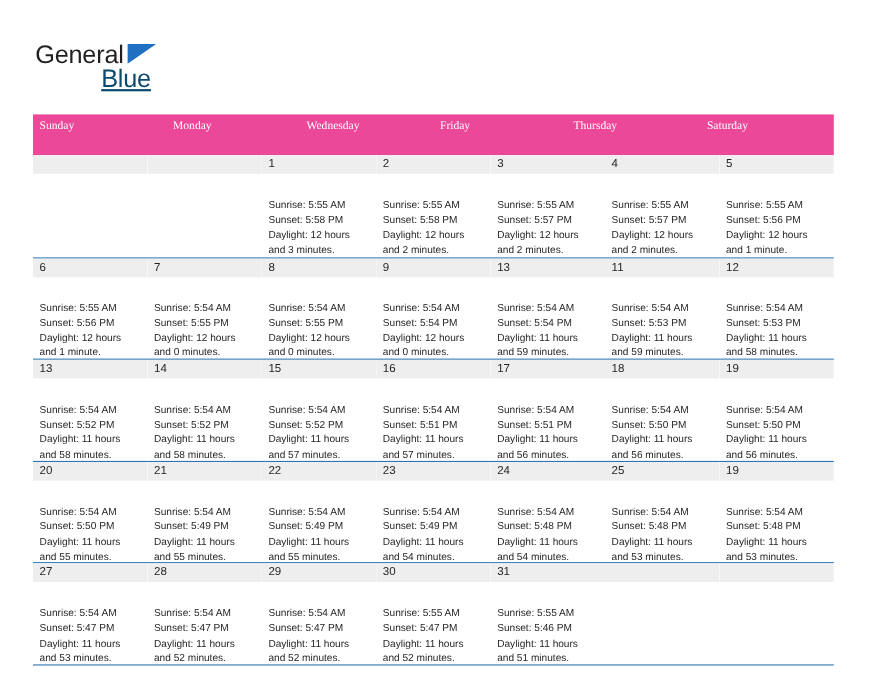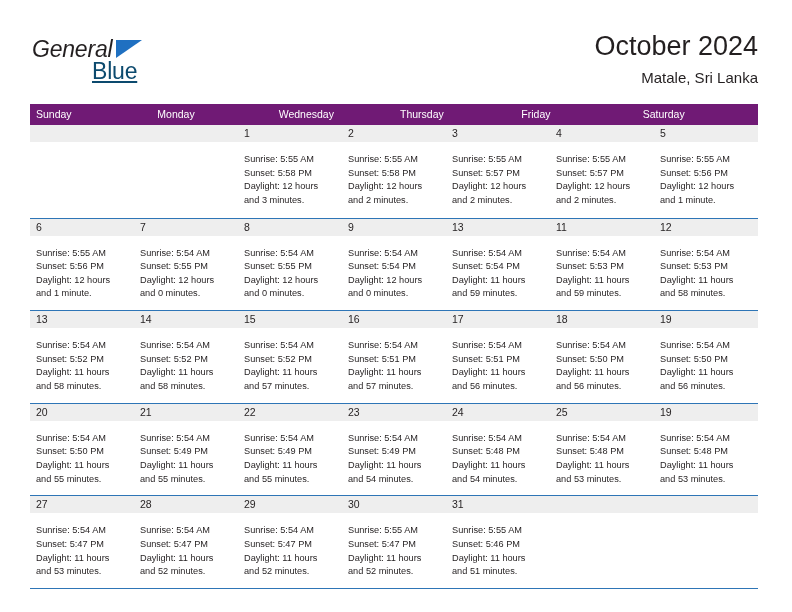--- a/index.html
+++ b/index.html
@@ -32,21 +32,20 @@
     height: 52px;
   }
   .brand-general {
     position: absolute;
     left: 2px;
     top: 0px;
     font-size: 23px;
     letter-spacing: -0.2px;
     color: #231f20;
     font-family: "Liberation Sans", sans-serif;
-    font-style: italic;
   }
   .brand-triangle {
     position: absolute;
     left: 86px;
     top: 4px;
     width: 0;
     height: 0;
     border-left: 26px solid #1f70c1;
     border-bottom: 18px solid transparent;
   }
@@ -83,22 +82,23 @@
 
   
   .calendar {
     position: absolute;
     left: 30px;
     top: 104px;
     width: 728px;
   }
   .weekday-header {
     display: flex;
-    background: #701a75;
-    height: 21px;
+    background: #ec4899;
+    height: 37px;
+    font-family: Liberation Serif, serif;
   }
   .weekday-cell {
     flex: 1 1 0;
     color: #ffffff;
     font-size: 10.5px;
     line-height: 21px;
     padding-left: 6px;
     box-sizing: border-box;
     overflow: hidden;
     white-space: nowrap;
@@ -126,21 +126,21 @@
     font-size: 10.5px;
     line-height: 17px;
     padding-left: 6px;
     color: #231f20;
     box-sizing: border-box;
   }
   .day-cell.empty .day-number {
     background: #eeeeee;
   }
   .day-info {
-    padding: 11px 6px 0 6px;
+    padding: 22px 6px 0 6px;
     font-size: 9.2px;
     line-height: 13.6px;
     color: #231f20;
   }
   .day-info div {
     white-space: nowrap;
   }
   .grid-bottom {
     border-top: 1.6px solid #2e75b6;
     width: 728px;
@@ -151,34 +151,30 @@
 <body>
 
 <div class="page-header">
 
   <div class="brand">
     <span class="brand-general">General</span>
     <span class="brand-triangle"></span>
     <span class="brand-blue">Blue</span>
   </div>
 
-  <div class="title-block">
-    <h1 class="cal-title">October 2024</h1>
-    <h2 class="cal-subtitle">Matale, Sri Lanka</h2>
-  </div>
 
 </div>
 
 <div class="calendar">
   <div class="weekday-header" id="weekday-header">
       <div class="weekday-cell">Sunday</div>
       <div class="weekday-cell">Monday</div>
       <div class="weekday-cell">Wednesday</div>
+      <div class="weekday-cell">Friday</div>
       <div class="weekday-cell">Thursday</div>
-      <div class="weekday-cell">Friday</div>
       <div class="weekday-cell">Saturday</div>
     </div>
   <div id="weeks-container">
       <div class="week-row first">
         <div class="day-cell empty">
           <div class="day-number"></div>
         </div>
         <div class="day-cell empty">
           <div class="day-number"></div>
         </div>

